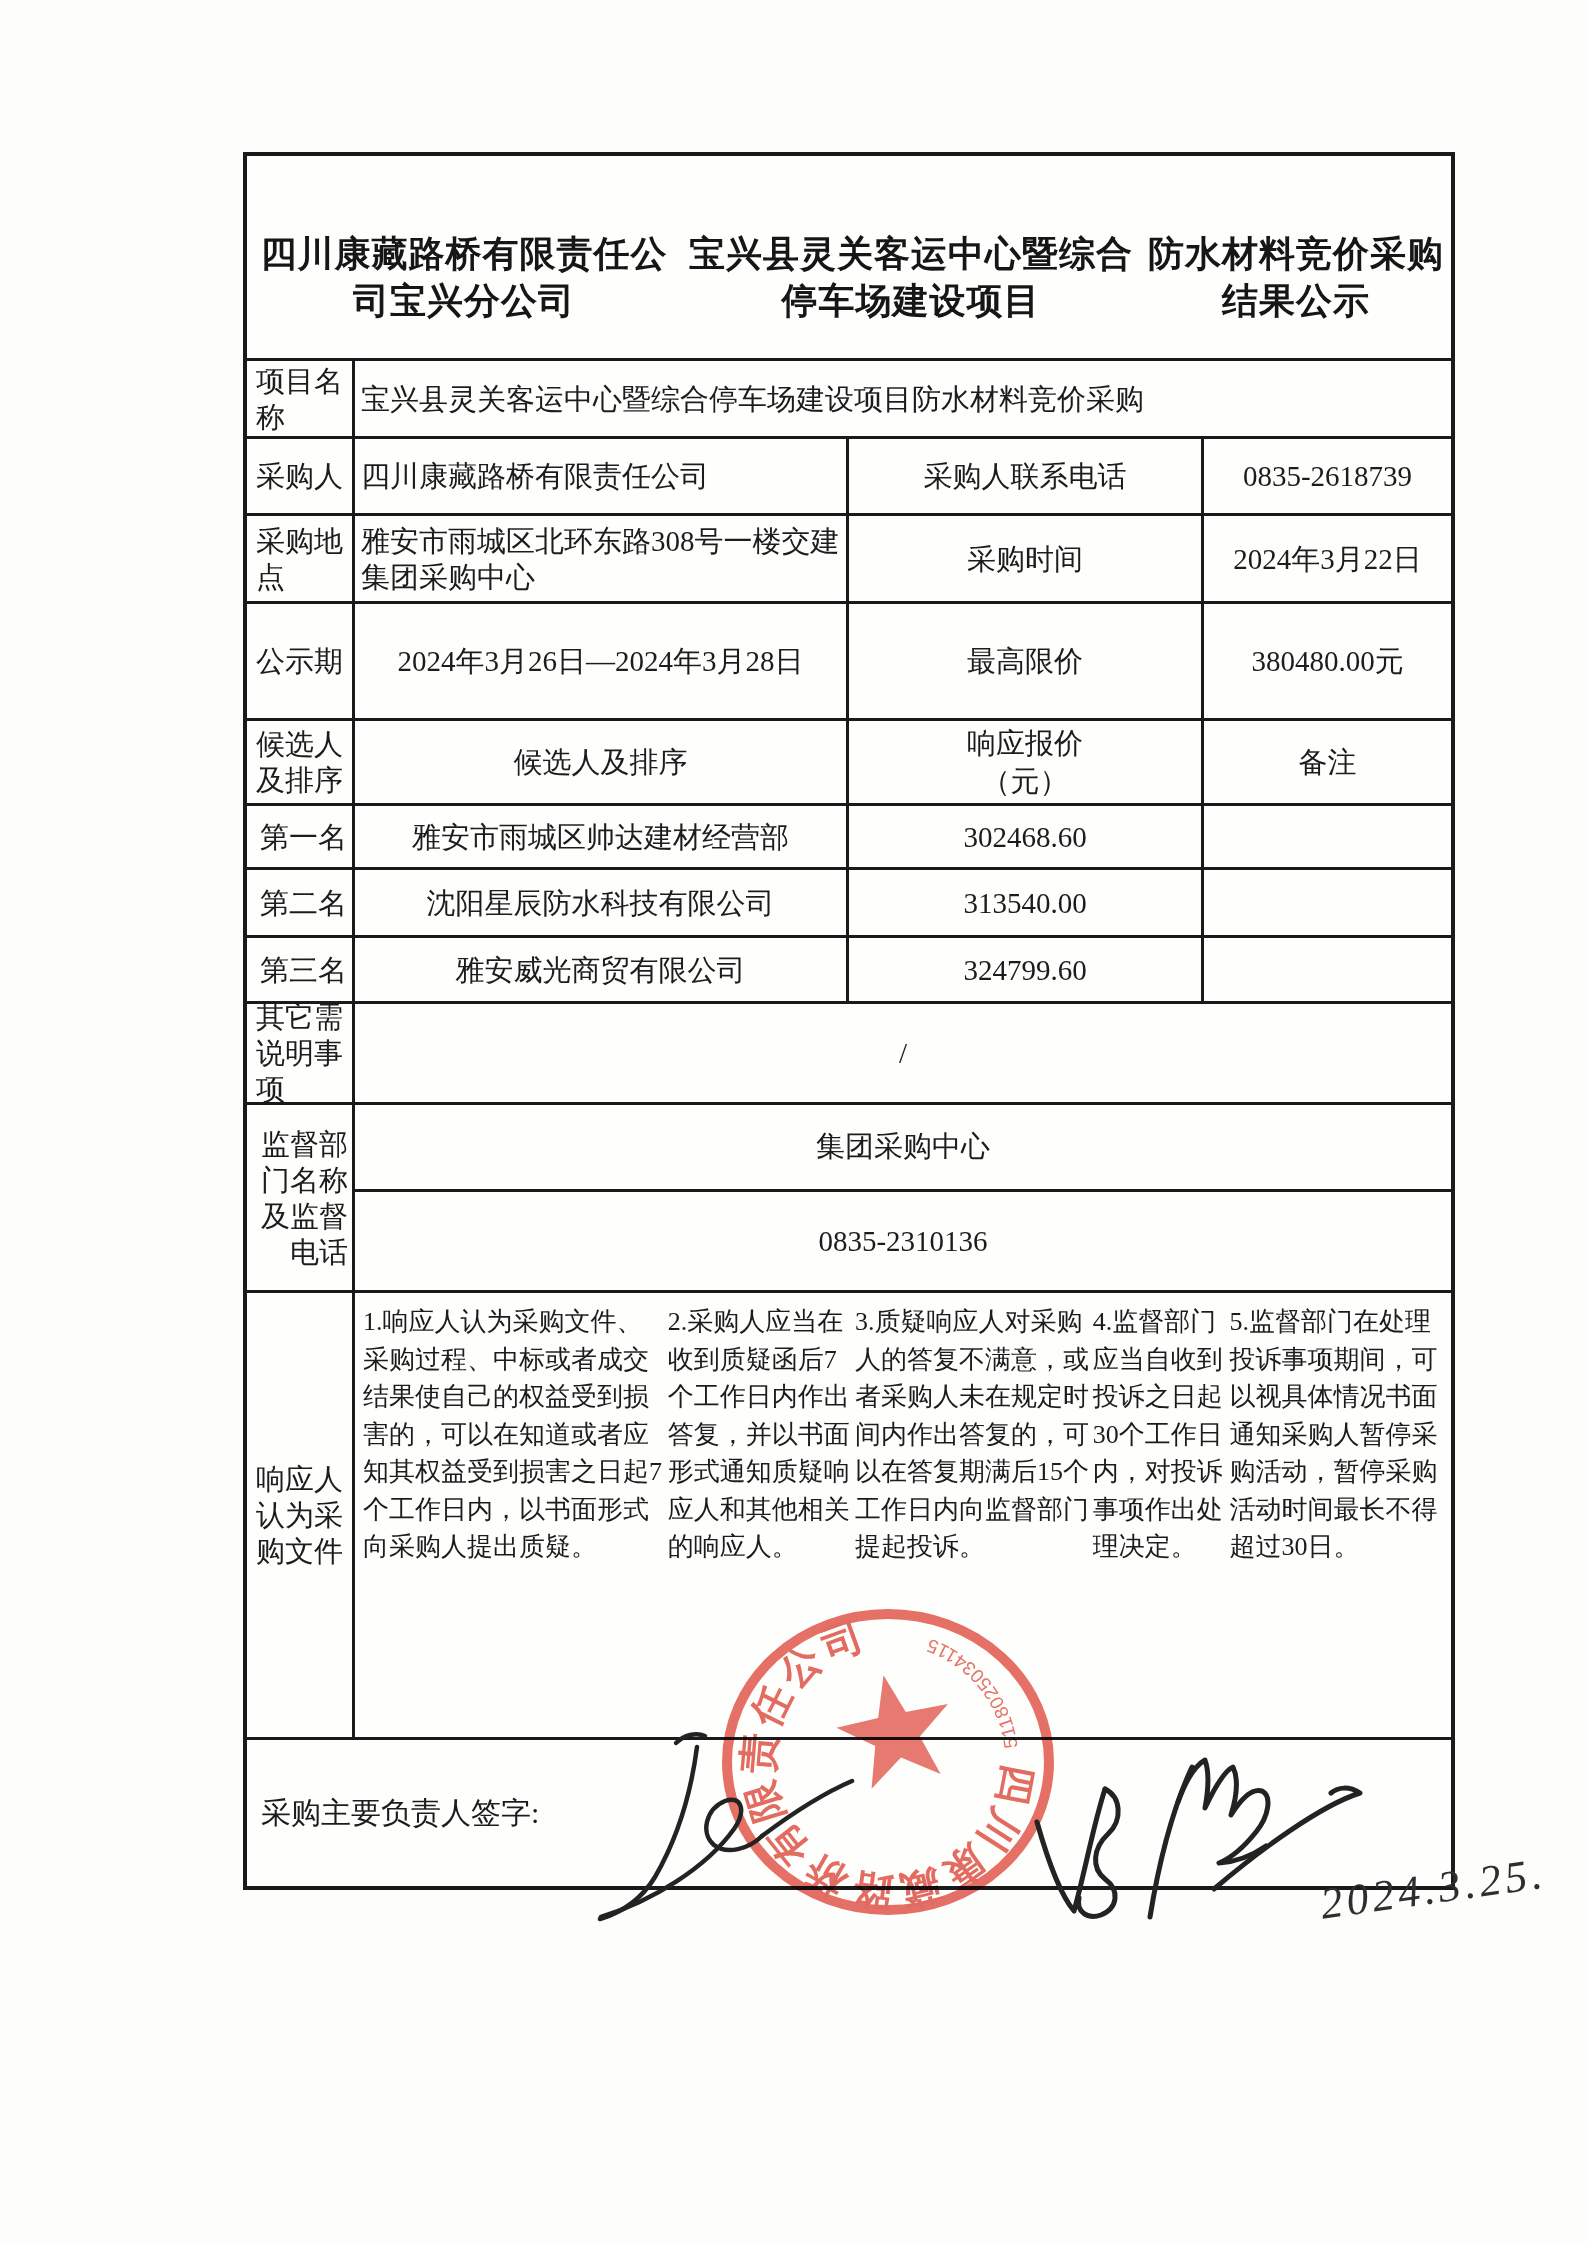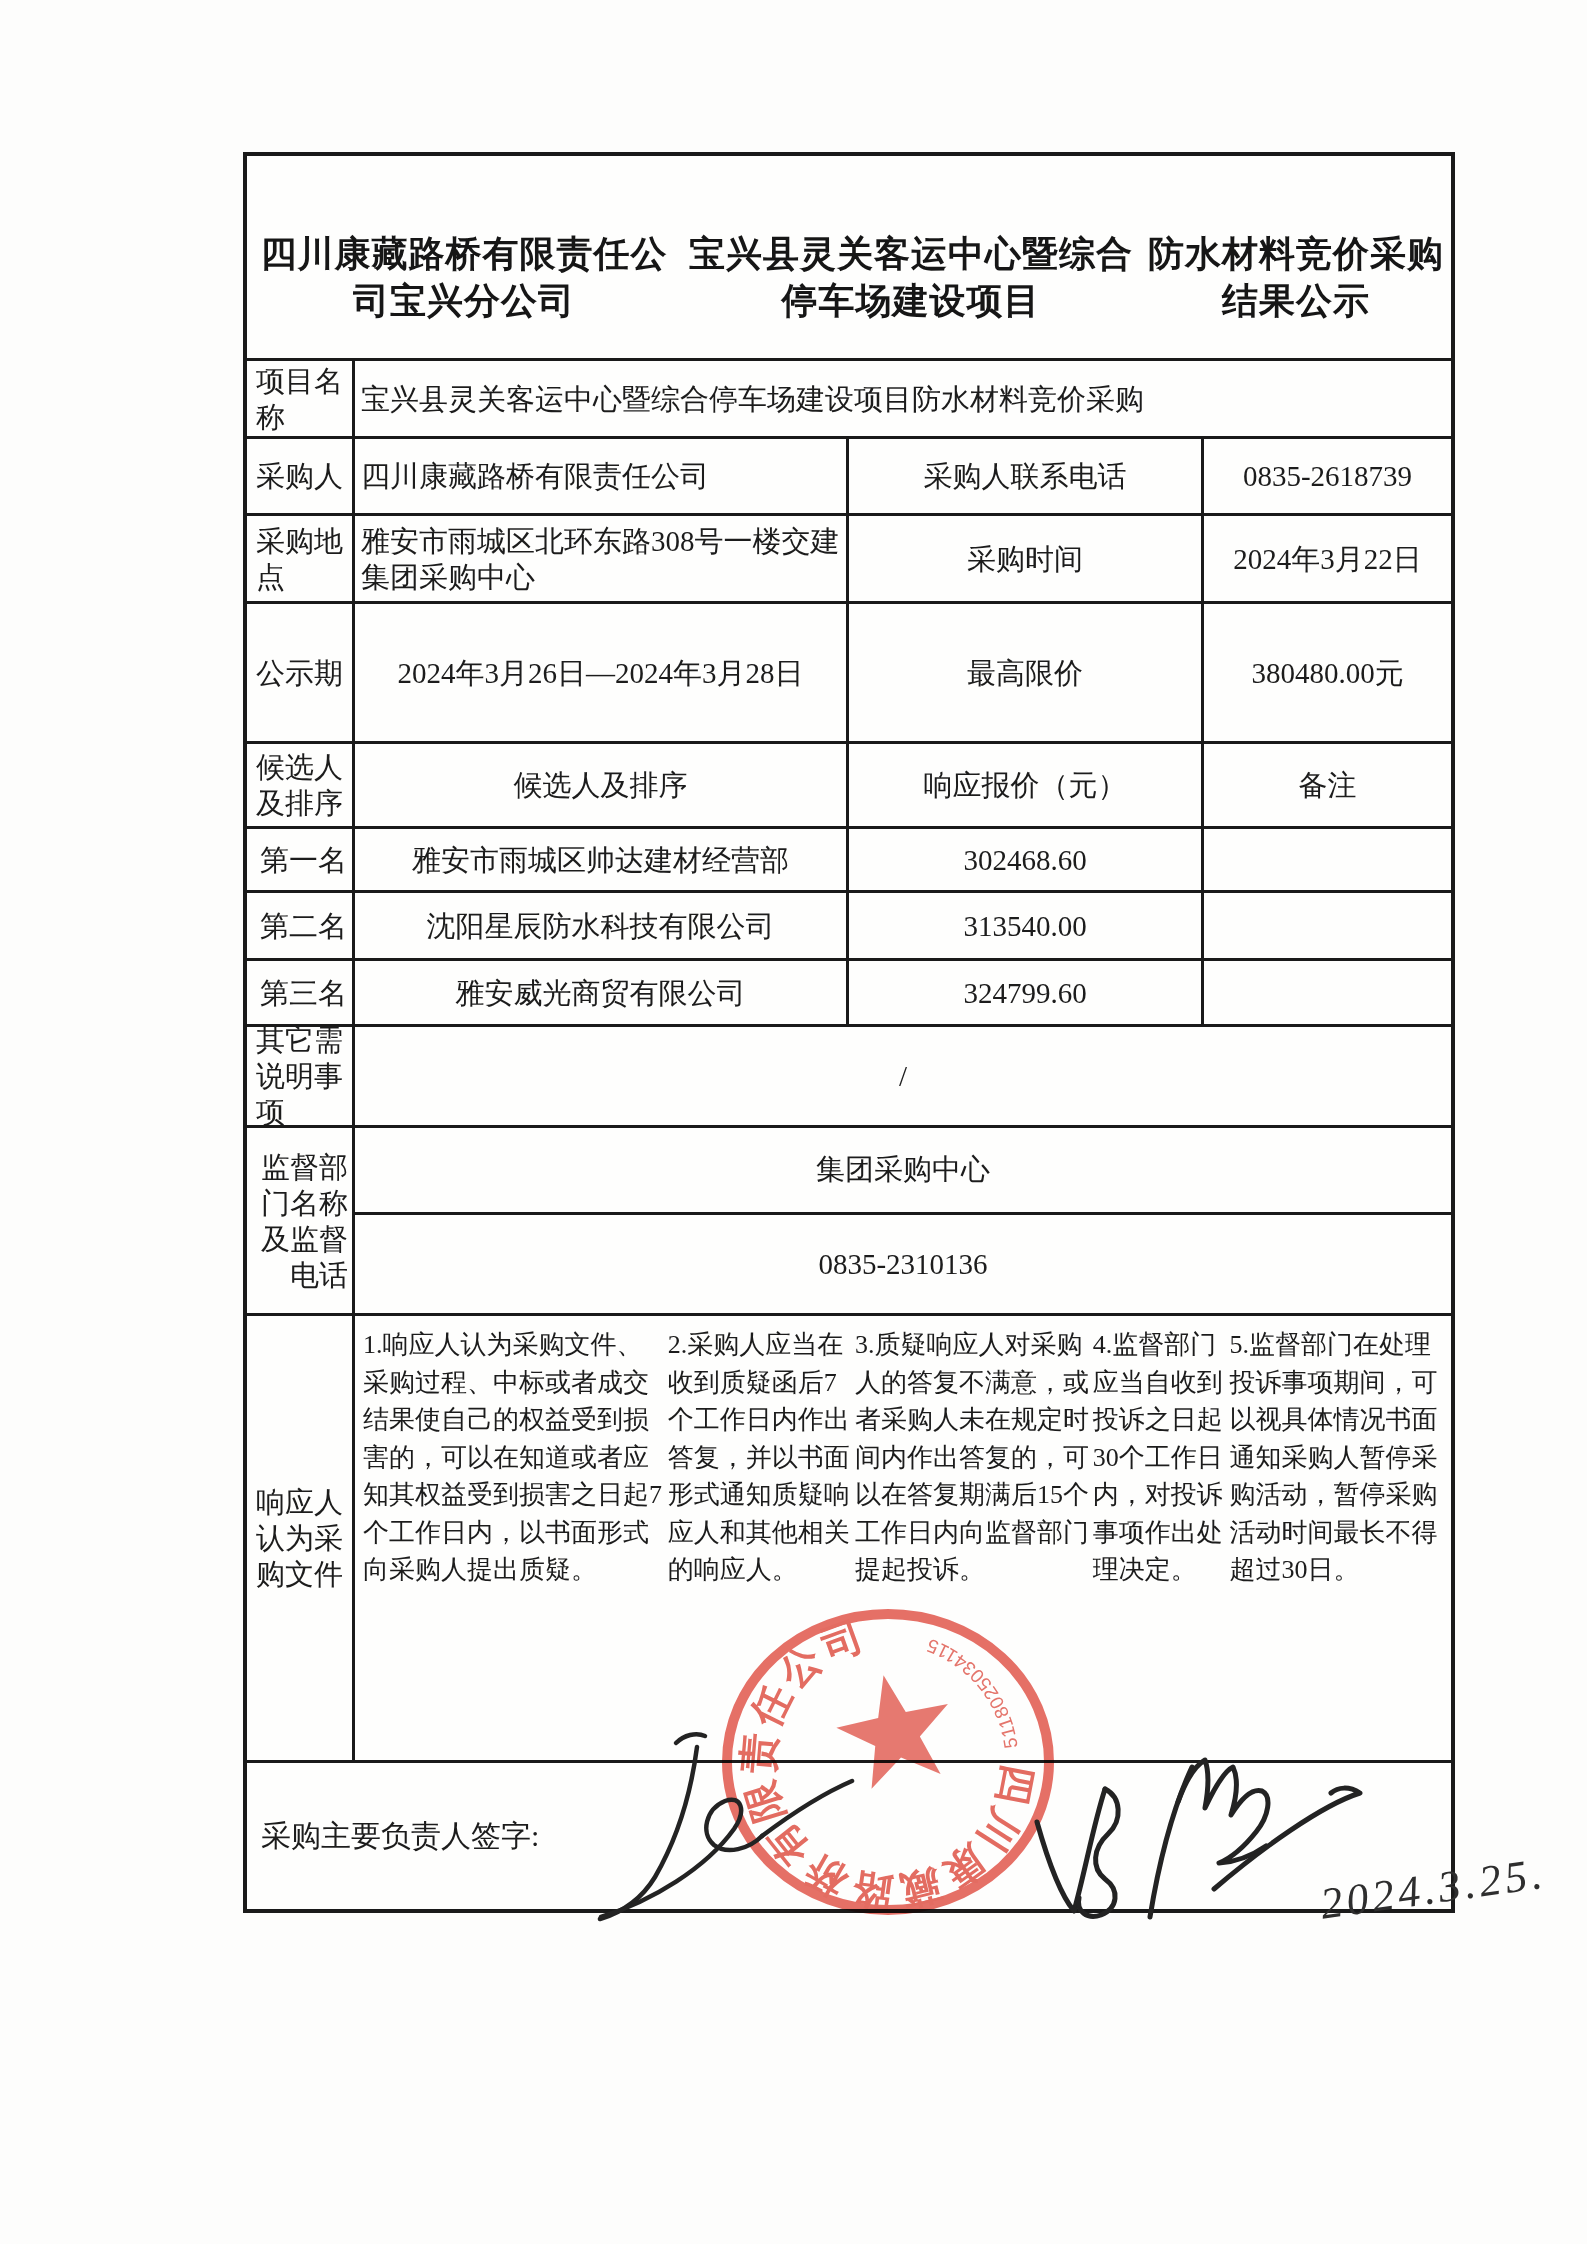--- a/index.html
+++ b/index.html
@@ -45,21 +45,21 @@
   }
   .stackwrap .subcell.first { border-bottom:3px solid #1a1a1a; height:87px; }
   .stackwrap .subcell.second { flex:1; }
   .objection-text {
     flex-direction:row; align-items:flex-start; justify-content:center;
     font-size:26px; line-height:37.5px; padding:10px 8px 10px 8px;
   }
   .objection-text p { margin:0; }
   .signcell { flex:1 1 auto; border:none; align-items:center; padding-left:14px; font-size:30px; }
   .overlay { position:absolute; left:0; top:0; width:1587px; height:2244px; pointer-events:none; }
-  .quotehdr { flex-direction:row; justify-content:center; line-height:38px; }
+  .quotehdr { flex-direction:column; justify-content:center; line-height:38px; }
 </style>
 </head>
 <body>
 
 <div class="page">
 
   <div class="ptable">
 
     <div class="row" style="height:205px">
       <div class="cell titlecell">
@@ -81,21 +81,21 @@
       <div class="cell c4 ctr last">0835-2618739</div>
     </div>
 
     <div class="row" style="height:88px">
       <div class="cell lab">采购地点</div>
       <div class="cell c2 lft">雅安市雨城区北环东路308号一楼交建集团采购中心</div>
       <div class="cell c3 ctr">采购时间</div>
       <div class="cell c4 ctr last">2024年3月22日</div>
     </div>
 
-    <div class="row" style="height:140px">
+    <div class="row" style="height:117px">
       <div class="cell lab">公示期</div>
       <div class="cell c2 ctr">2024年3月26日—2024年3月28日</div>
       <div class="cell c3 ctr">最高限价</div>
       <div class="cell c4 ctr last">380480.00元</div>
     </div>
 
     <div class="row" style="height:85px">
       <div class="cell lab">候选人及排序</div>
       <div class="cell c2 ctr">候选人及排序</div>
       <div class="cell c3 ctr quotehdr">

